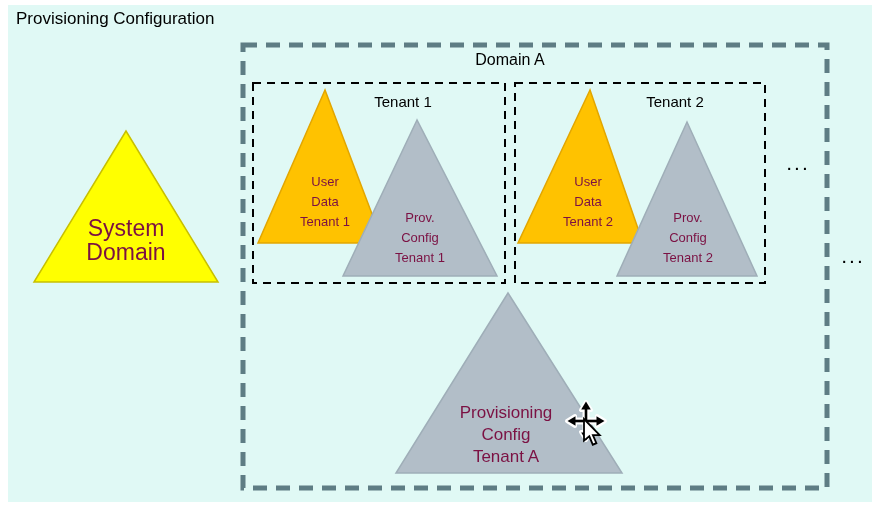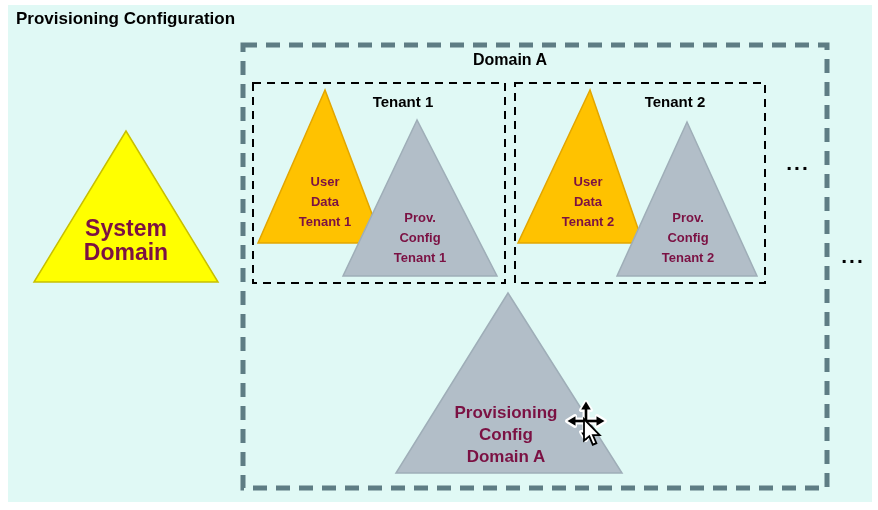--- a/index.html
+++ b/index.html
@@ -7,21 +7,21 @@
     width:878px;height:510px;position:relative;overflow:hidden;
     background:#FFFFFF;
     font-family:"Liberation Sans",sans-serif;
   }
   .panel{
     position:absolute;left:8px;top:5px;width:864px;height:497px;
     background:#E0F9F5;
   }
   svg.overlay{position:absolute;left:0;top:0;width:878px;height:510px;}
   .lbl{
-    position:absolute;font-weight:bold;text-align:center;
+    position:absolute;font-weight:normal;text-align:center;
     white-space:pre-line;color:#7B1143;pointer-events:none;
   }
   .heading{color:#000000;}
   #page-title{left:16px;top:9px;font-size:17px;text-align:left;white-space:nowrap;letter-spacing:0px;}
   #domainA-label{left:430px;top:51px;width:160px;font-size:16px;}
   #tenant1-label{left:333px;top:93px;width:140px;font-size:15px;}
   #tenant2-label{left:605px;top:93px;width:140px;font-size:15px;}
   #system-label{left:51px;top:216px;width:150px;font-size:23px;line-height:24px;}
   #ud1-label{left:255px;top:172px;width:140px;font-size:13px;line-height:20px;}
   #pc1-label{left:350px;top:208px;width:140px;font-size:13px;line-height:20px;}
@@ -92,15 +92,15 @@
 Config
 Tenant 1</div>
 <div class="lbl" id="ud2-label">User
 Data
 Tenant 2</div>
 <div class="lbl" id="pc2-label">Prov.
 Config
 Tenant 2</div>
 <div class="lbl" id="pcA-label">Provisioning
 Config
-Domain A</div>
+Tenant A</div>
 <div class="lbl" id="ellipsis-tenants">...</div>
 <div class="lbl" id="ellipsis-domains">...</div>
 
 </body></html>

